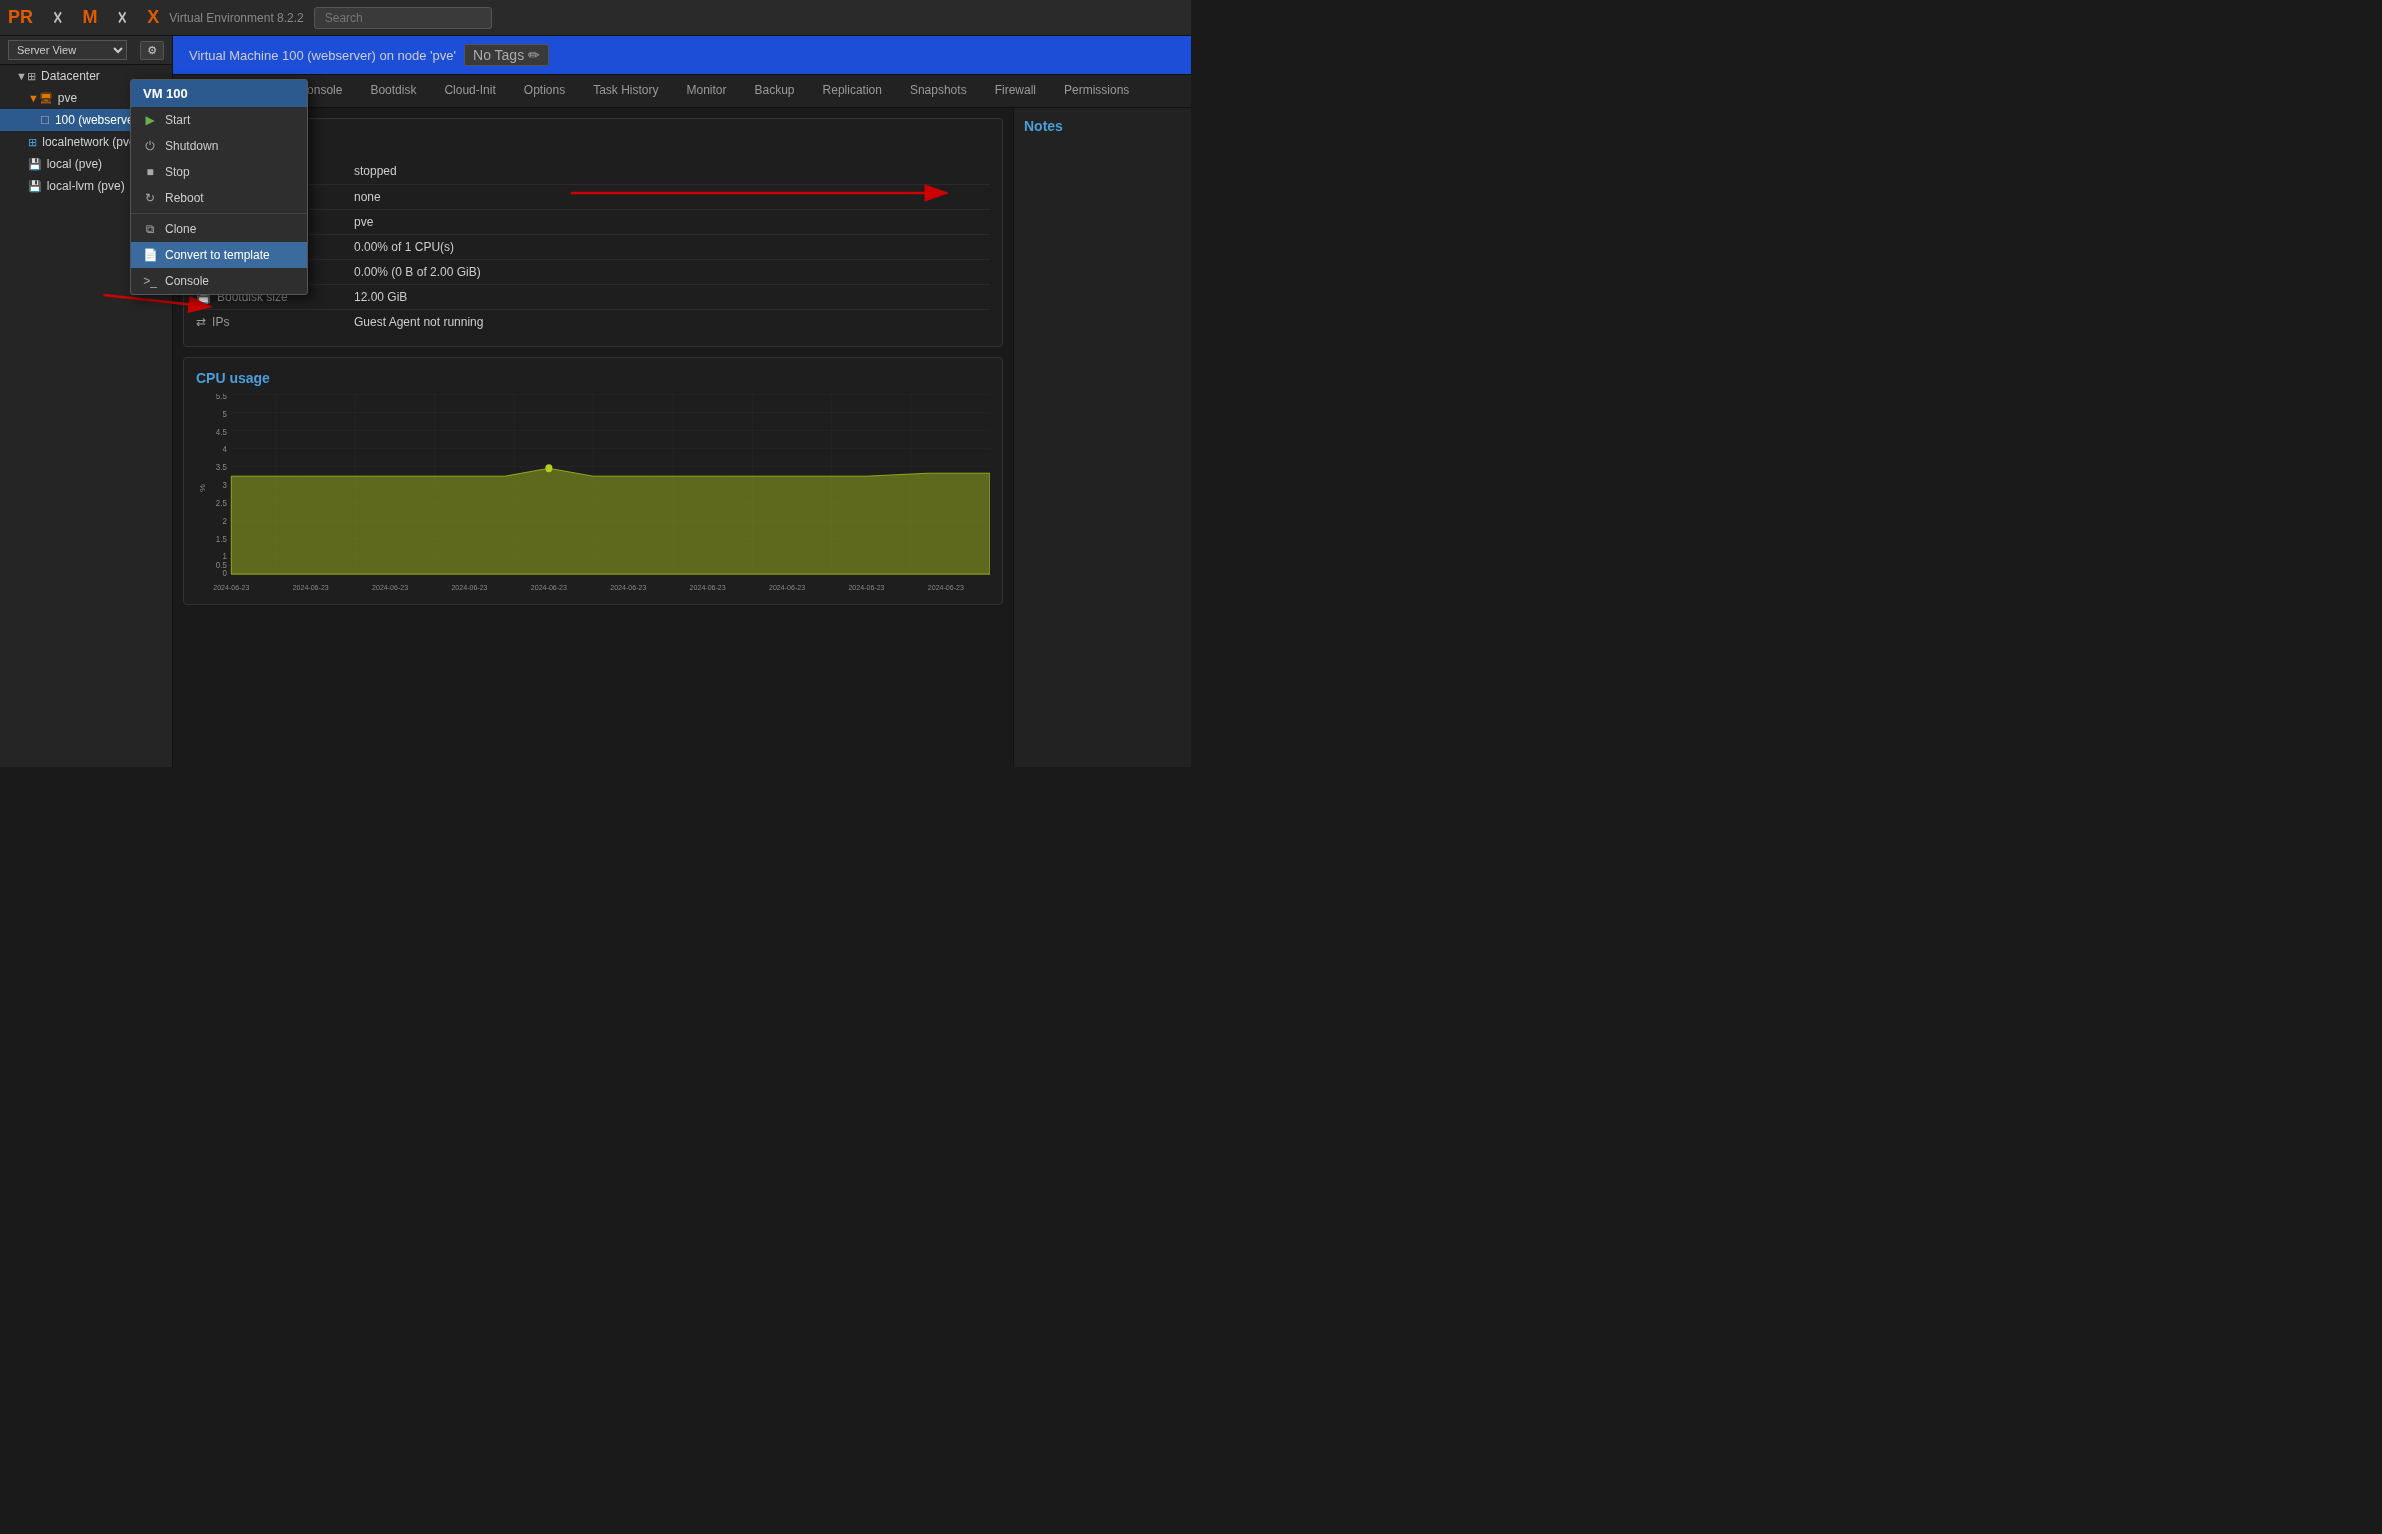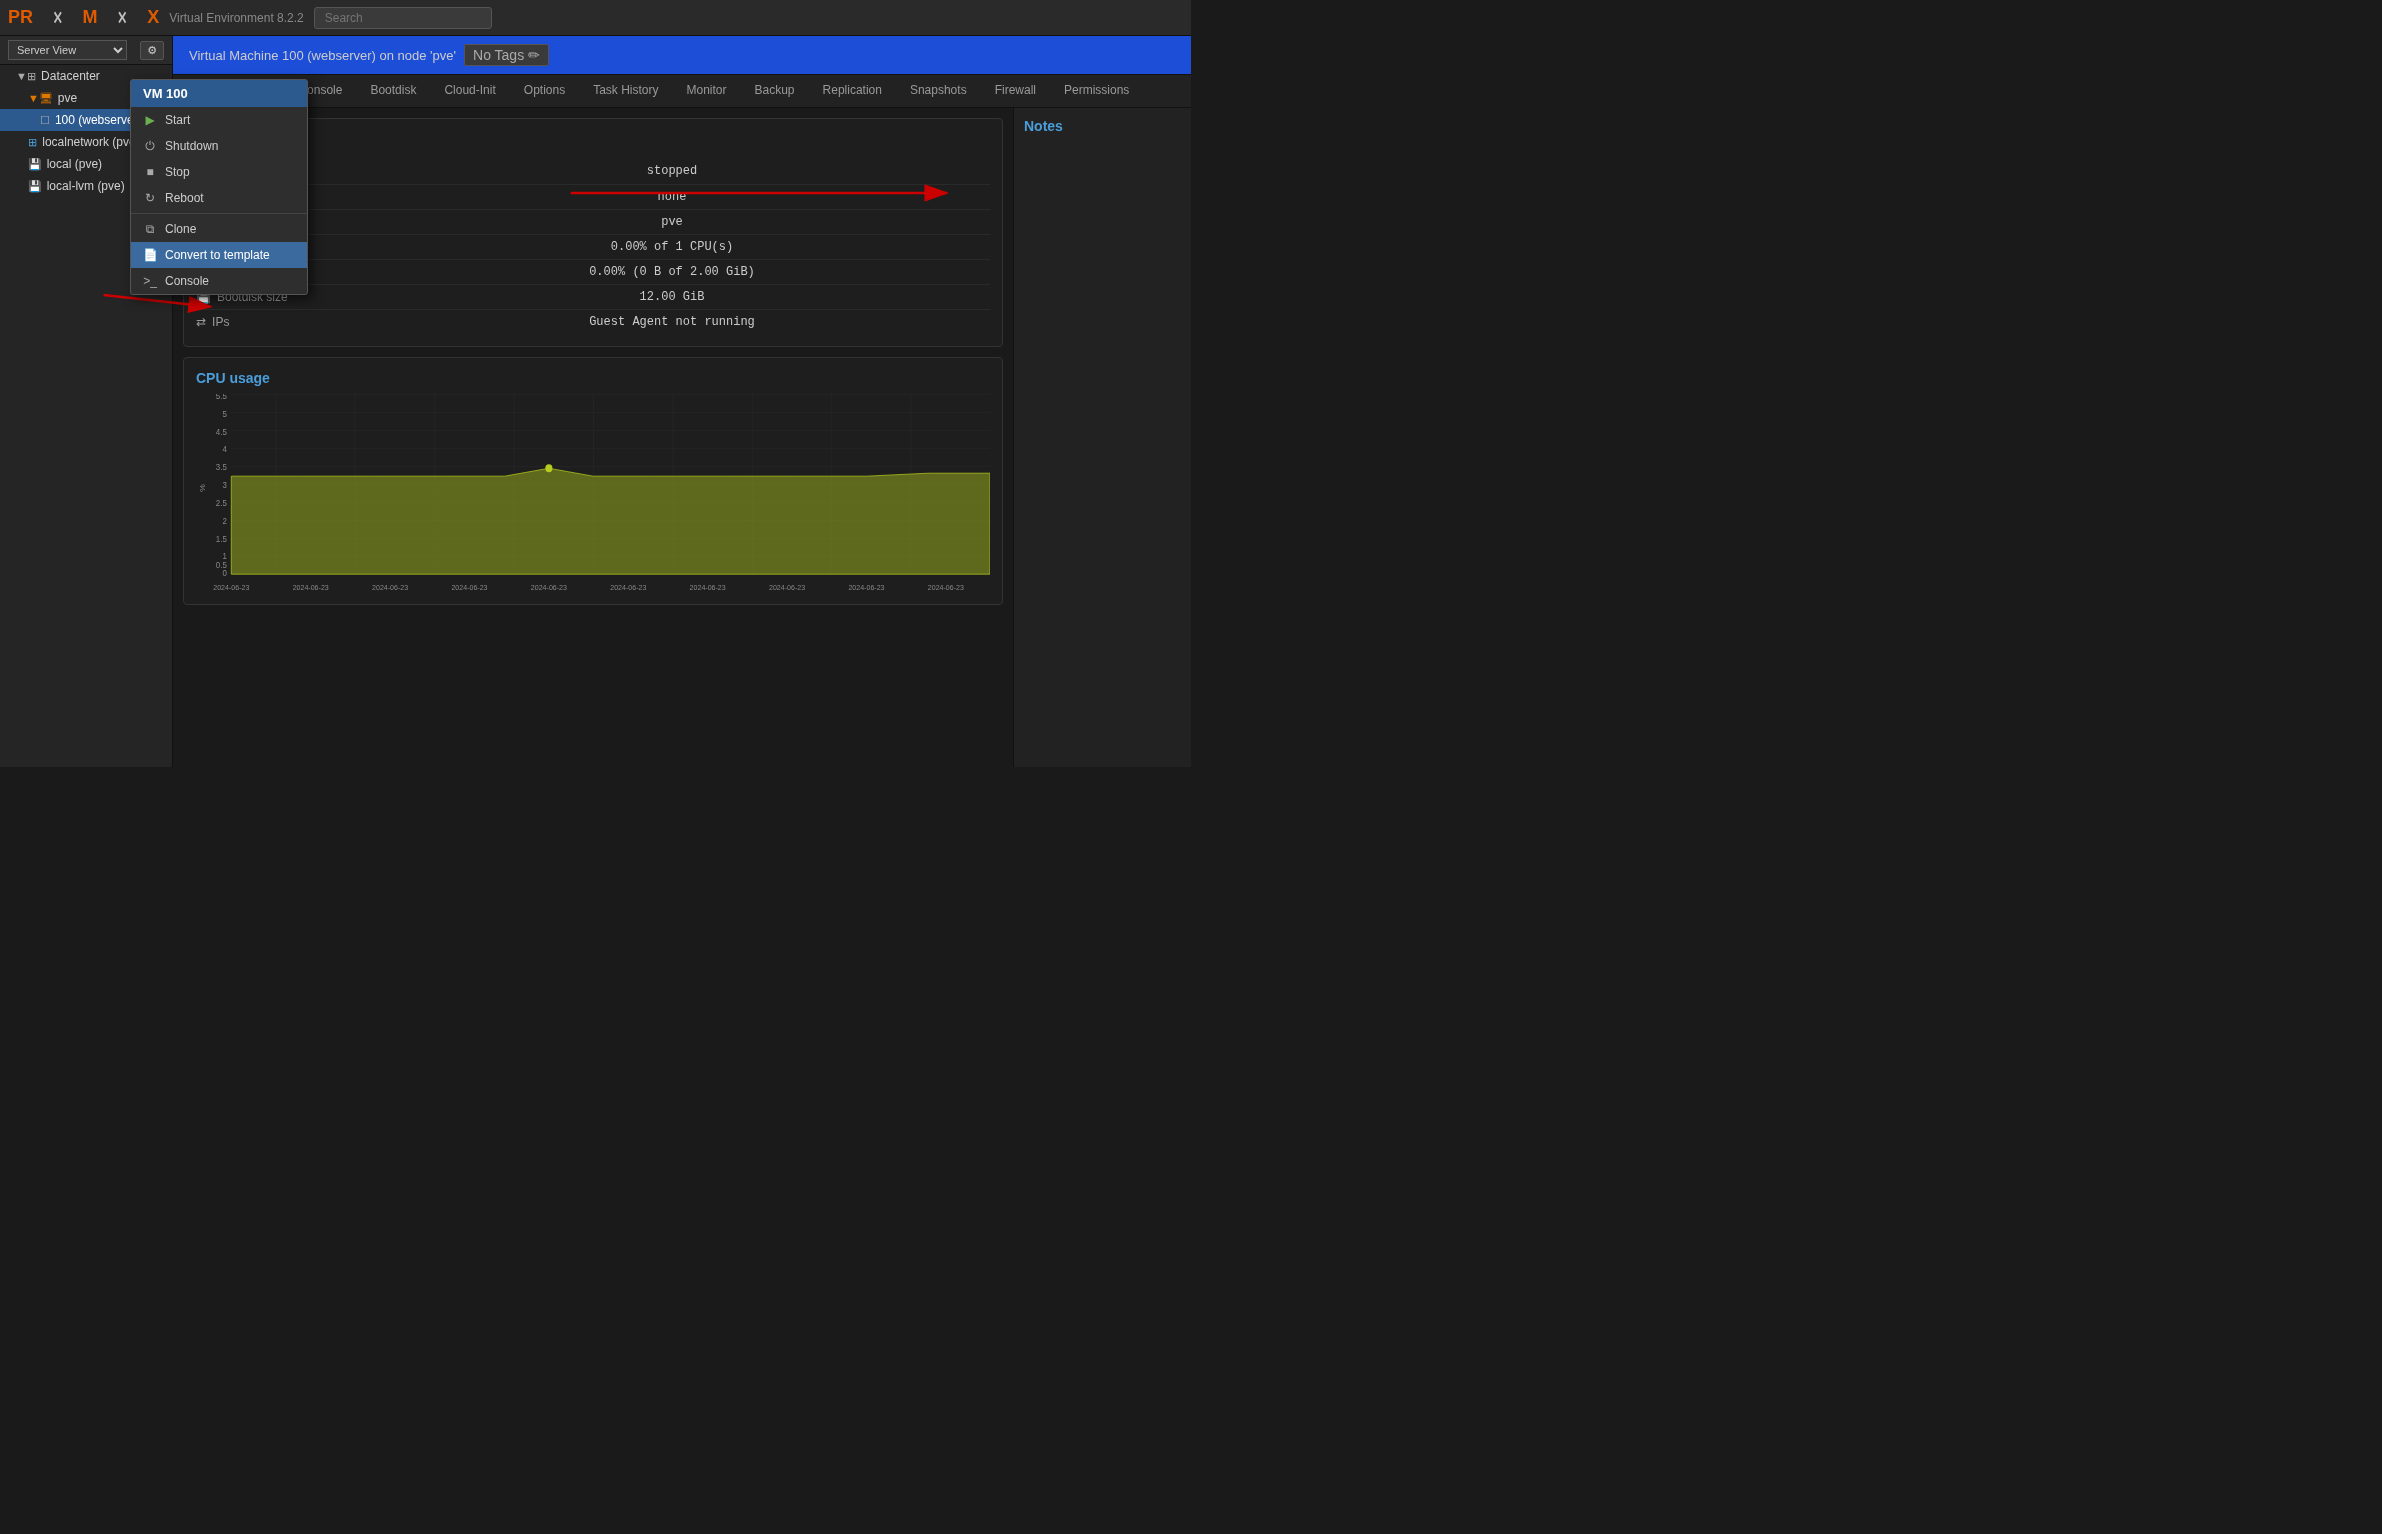--- a/index.html
+++ b/index.html
@@ -205,23 +205,22 @@
     .info-label {
       display: flex;
       align-items: center;
       gap: 6px;
       color: #999;
       width: 158px;
       flex-shrink: 0;
     }
     .info-value {
       flex: 1;
-      text-align: center;
+      text-align: left;
       color: #ccc;
-      font-family: Liberation Mono, monospace;
     }
     .info-value.stopped { color: #ccc; }
 
     
     .chart-card {
       background: #1e1e1e;
       border: 1px solid #333;
       border-radius: 4px;
       padding: 12px;
     }

